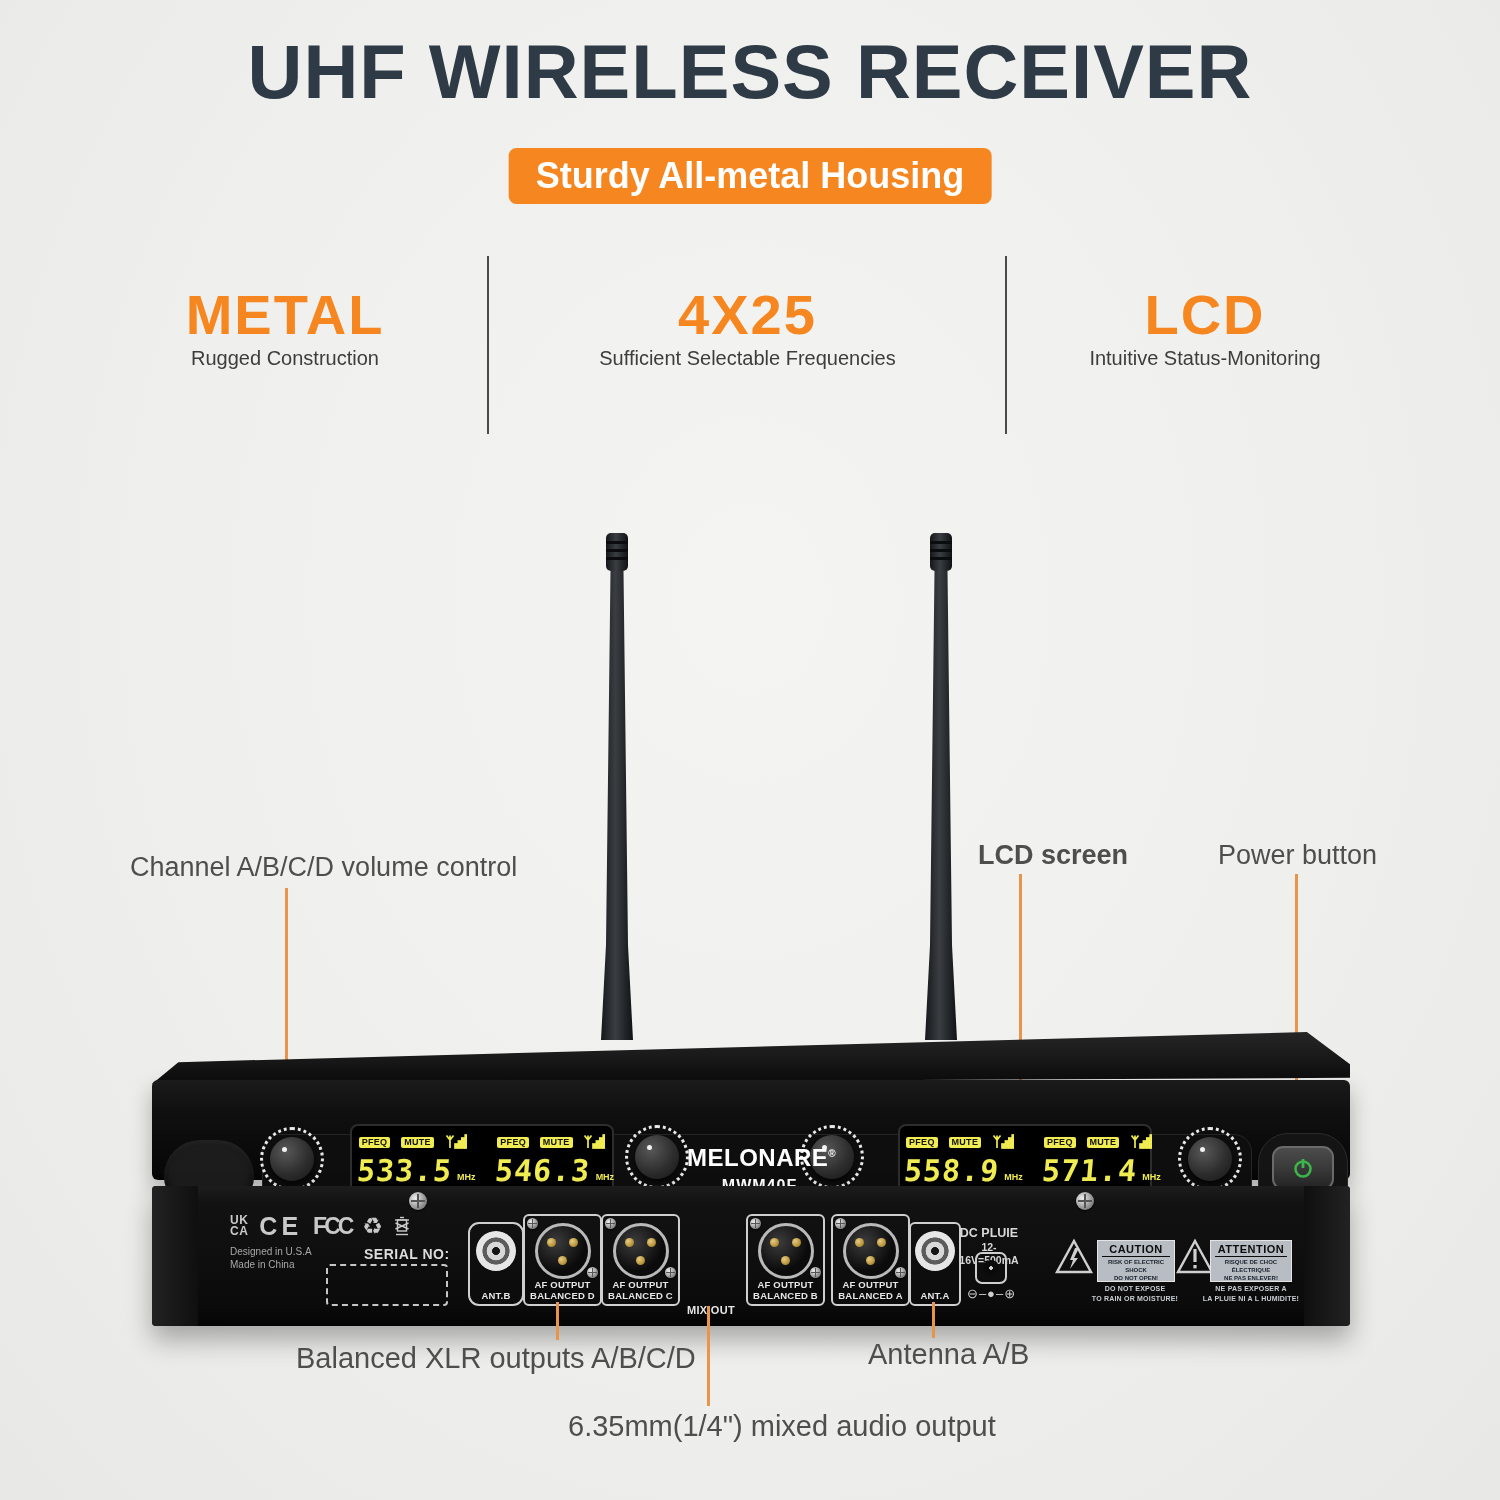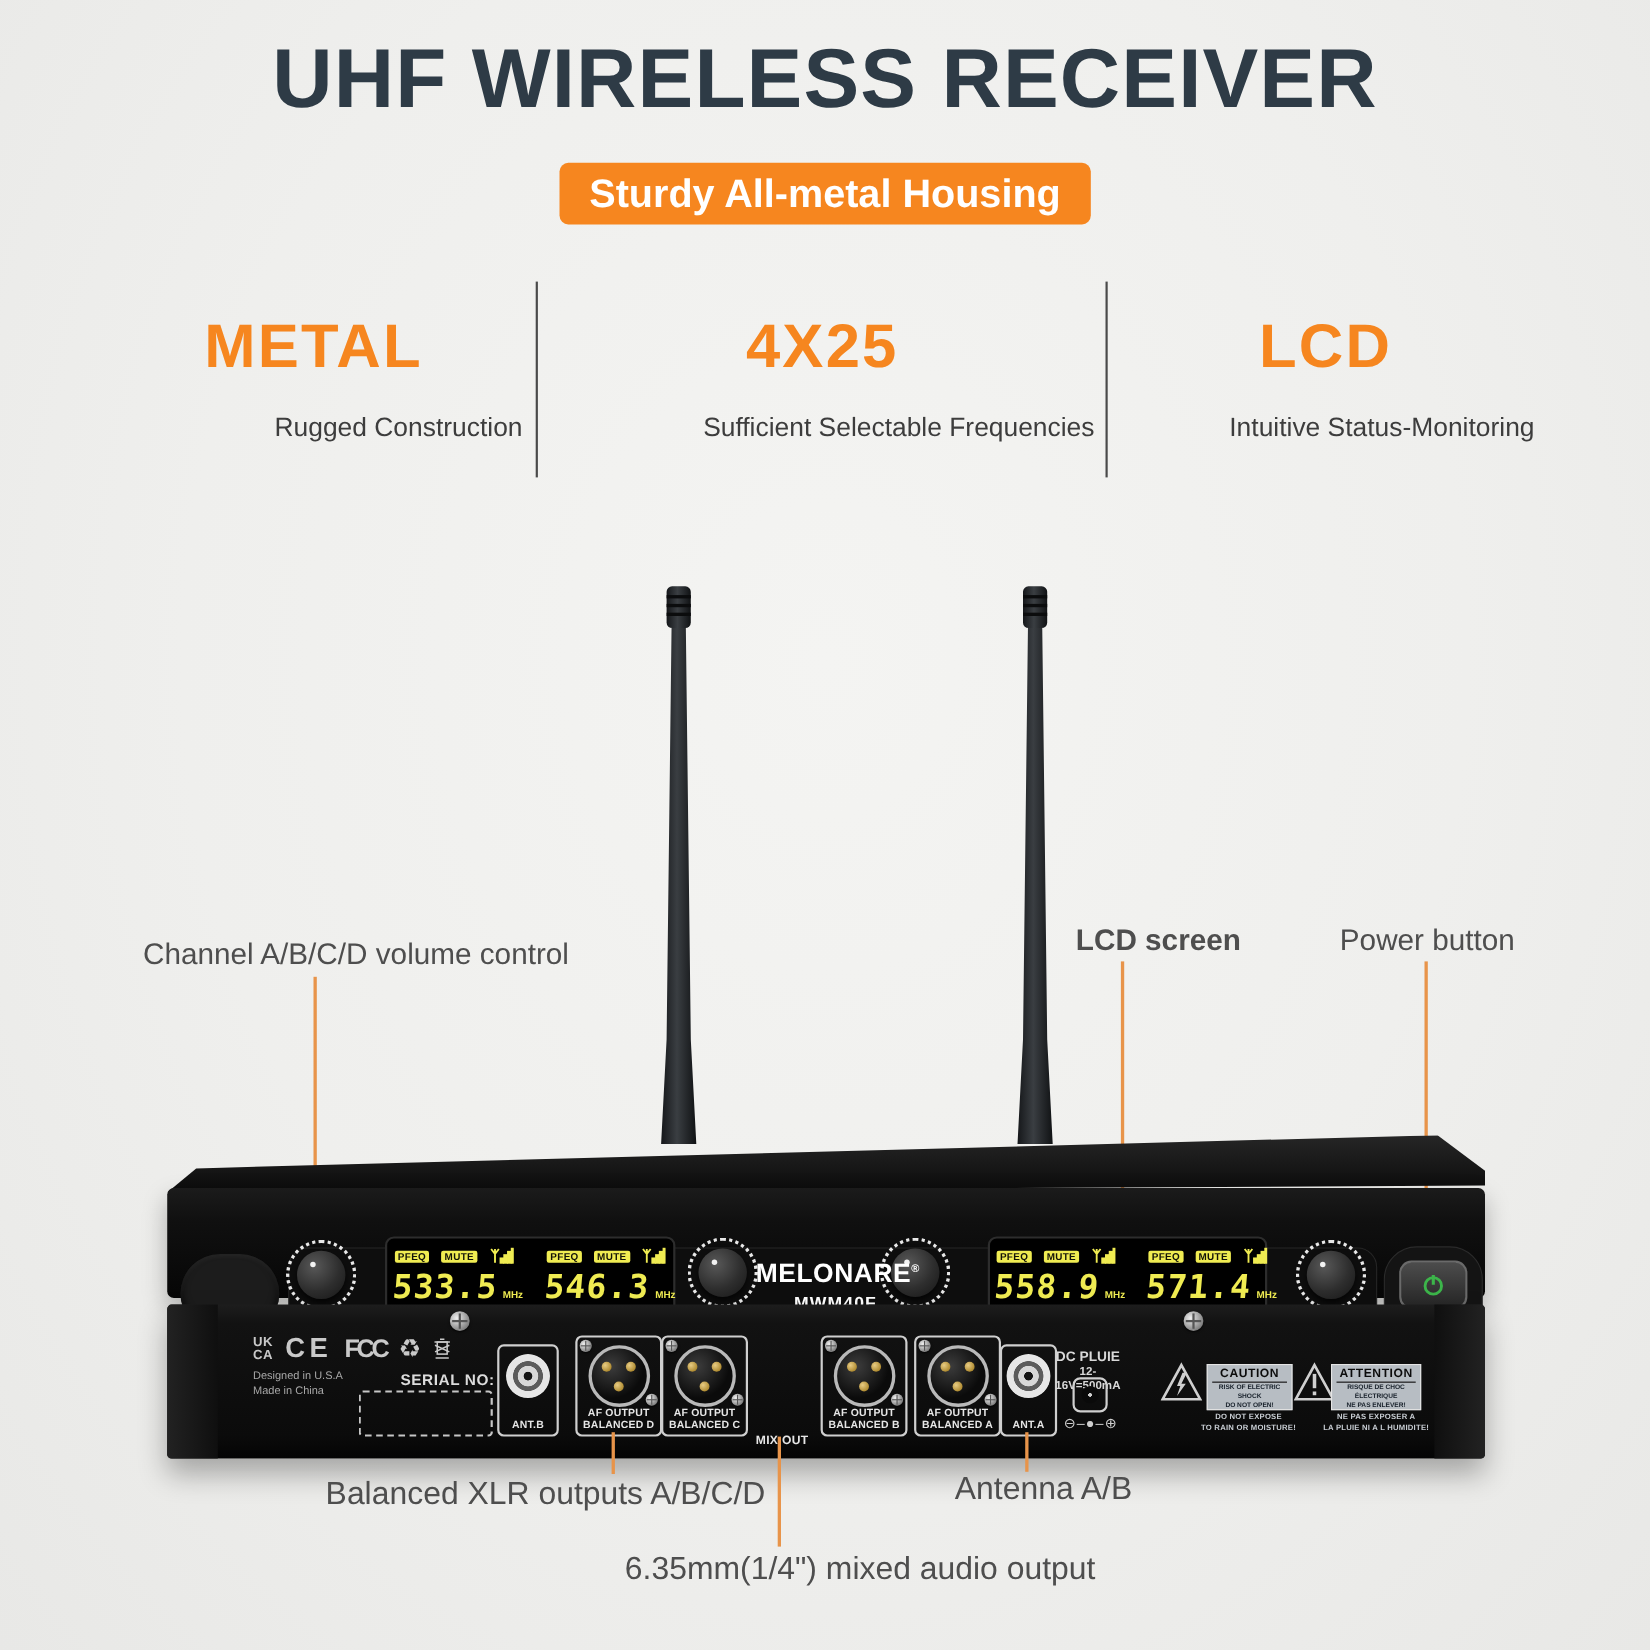--- a/index.html
+++ b/index.html
@@ -12,21 +12,21 @@
   .title{left:0;right:0;top:28px;text-align:center;font-size:76px;font-weight:800;
     letter-spacing:1px;color:#2e3b46;}
   .badge{left:50%;top:148px;transform:translateX(-50%);background:#f6861f;color:#fff;
     font-size:36px;font-weight:700;padding:7px 27px;border-radius:8px;white-space:nowrap;}
 
   
   .features{left:0;top:256px;width:1428px;height:180px;}
   .feature{position:absolute;top:0;height:180px;text-align:center;}
   .f1{left:95px;width:380px;} .f2{left:500px;width:495px;} .f3{left:1015px;width:380px;}
   .feature .head{font-size:56px;font-weight:800;color:#f6861f;letter-spacing:2px;margin-top:26px;}
-  .feature .cap{font-size:24px;color:#3d3d3d;margin-top:28px;text-align:right;}
+  .feature .cap{font-size:20px;color:#3d3d3d;}
   .vdiv{top:256px;width:2px;height:178px;background:#4a4a4a;}
   .vd1{left:487px;} .vd2{left:1005px;}
 
   
   .callout{font-size:27px;color:#4e4e4e;white-space:nowrap;}
   .cline{width:3px;background:#e8944a;}
 
   
   .antennas{left:0;top:0;pointer-events:none;}
 
@@ -371,21 +371,21 @@
       </div>
       <div class="origin">
         <div>Designed in U.S.A</div>
         <div>Made in China</div>
       </div>
     </div>
 
     <div class="abs serial-label" style="left: 176px; top: 60px; margin-left: 36px;">SERIAL NO:</div>
     <div class="abs serial-box" style="left: 174px; top: 78px;"></div>
 
-    <div class="abs plate" style="left:300px;top:36px;width:52px;height:80px;">
+    <div class="abs plate" style="left:316px;top:36px;width:52px;height:80px;border-radius:11px;">
       <div class="bnc"></div>
       <div class="plate-label">ANT.B</div>
     </div>
 
     <div class="abs plate" style="left:371px;top:28px;width:75px;height:88px;">
       <div class="abs screw small" style="left:2px;top:2px;"></div>
       <div class="abs screw small" style="right:2px;bottom:26px;"></div>
       <div class="xlr">
         <i class="pin pin1"></i>
           <i class="pin pin2"></i>

